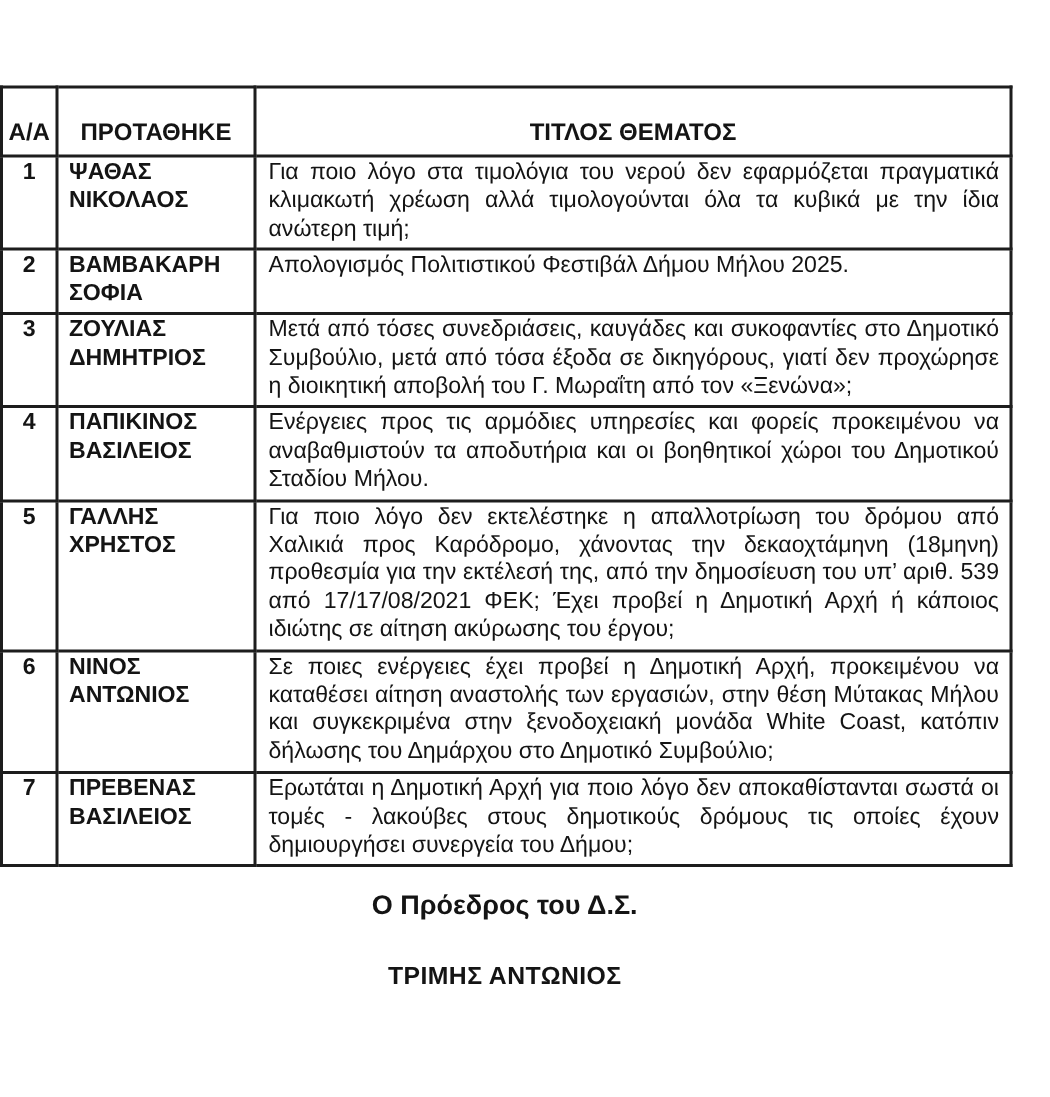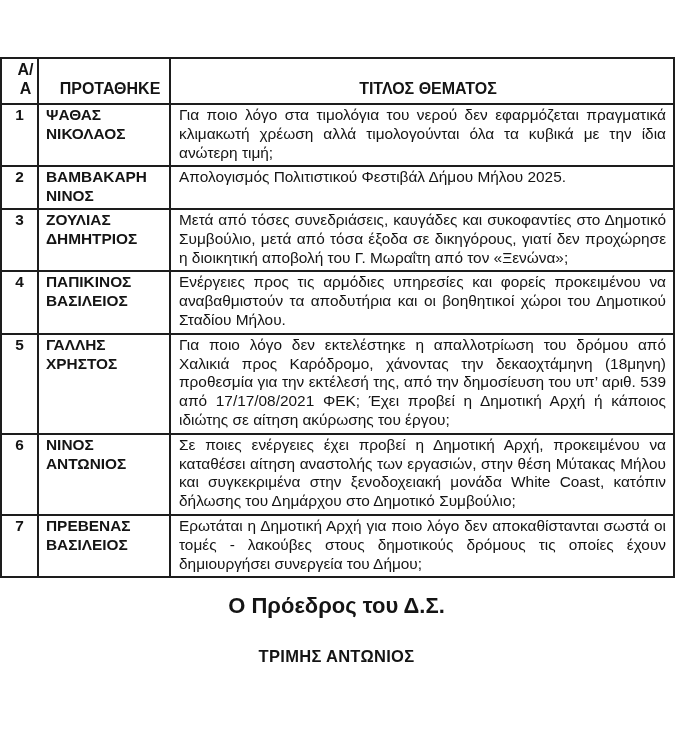--- a/index.html
+++ b/index.html
@@ -36,21 +36,21 @@
   .topics th, .topics td {
     border: 2px solid #1d1d1d;
     background: #ffffff;
   }
   .topics th {
     font-weight: bold;
     font-size: 16px;
     text-align: center;
     vertical-align: bottom;
     height: 40px;
-    padding: 0 0 4px 12px;
+    padding: 0 0 4px 0;
   }
   .topics td {
     vertical-align: top;
   }
   td.num {
     text-align: center;
     font-weight: bold;
     padding: 1px 0 2px 0;
   }
   td.proposer {
@@ -65,21 +65,21 @@
   }
   .signature {
     position: absolute;
     left: 0;
     top: 593px;
     width: 673px;
     text-align: center;
     font-weight: bold;
   }
   .sig-role {
-    font-size: 22px;
+    font-size: 18px;
     text-align: center;
   }
   .sig-name {
     margin-top: 28px;
     font-size: 16.5px;
     letter-spacing: 0.3px;
   }
 </style>
 </head>
 <body>
@@ -100,21 +100,21 @@
       </tr>
     </thead>
     <tbody id="rows">
         <tr>
           <td class="num">1</td>
           <td class="proposer">ΨΑΘΑΣ ΝΙΚΟΛΑΟΣ</td>
           <td class="topic">Για ποιο λόγο στα τιμολόγια του νερού δεν εφαρμόζεται πραγματικά κλιμακωτή χρέωση αλλά τιμολογούνται όλα τα κυβικά με την ίδια ανώτερη τιμή;</td>
         </tr>
         <tr>
           <td class="num">2</td>
-          <td class="proposer">ΒΑΜΒΑΚΑΡΗ ΝΙΝΟΣ</td>
+          <td class="proposer">ΒΑΜΒΑΚΑΡΗ ΣΟΦΙΑ</td>
           <td class="topic">Απολογισμός Πολιτιστικού Φεστιβάλ Δήμου Μήλου 2025.</td>
         </tr>
         <tr>
           <td class="num">3</td>
           <td class="proposer">ΖΟΥΛΙΑΣ ΔΗΜΗΤΡΙΟΣ</td>
           <td class="topic">Μετά από τόσες συνεδριάσεις, καυγάδες και συκοφαντίες στο Δημοτικό Συμβούλιο, μετά από τόσα έξοδα σε δικηγόρους, γιατί δεν προχώρησε η διοικητική αποβολή του Γ. Μωραΐτη από τον «Ξενώνα»;</td>
         </tr>
         <tr>
           <td class="num">4</td>
           <td class="proposer">ΠΑΠΙΚΙΝΟΣ ΒΑΣΙΛΕΙΟΣ</td>

